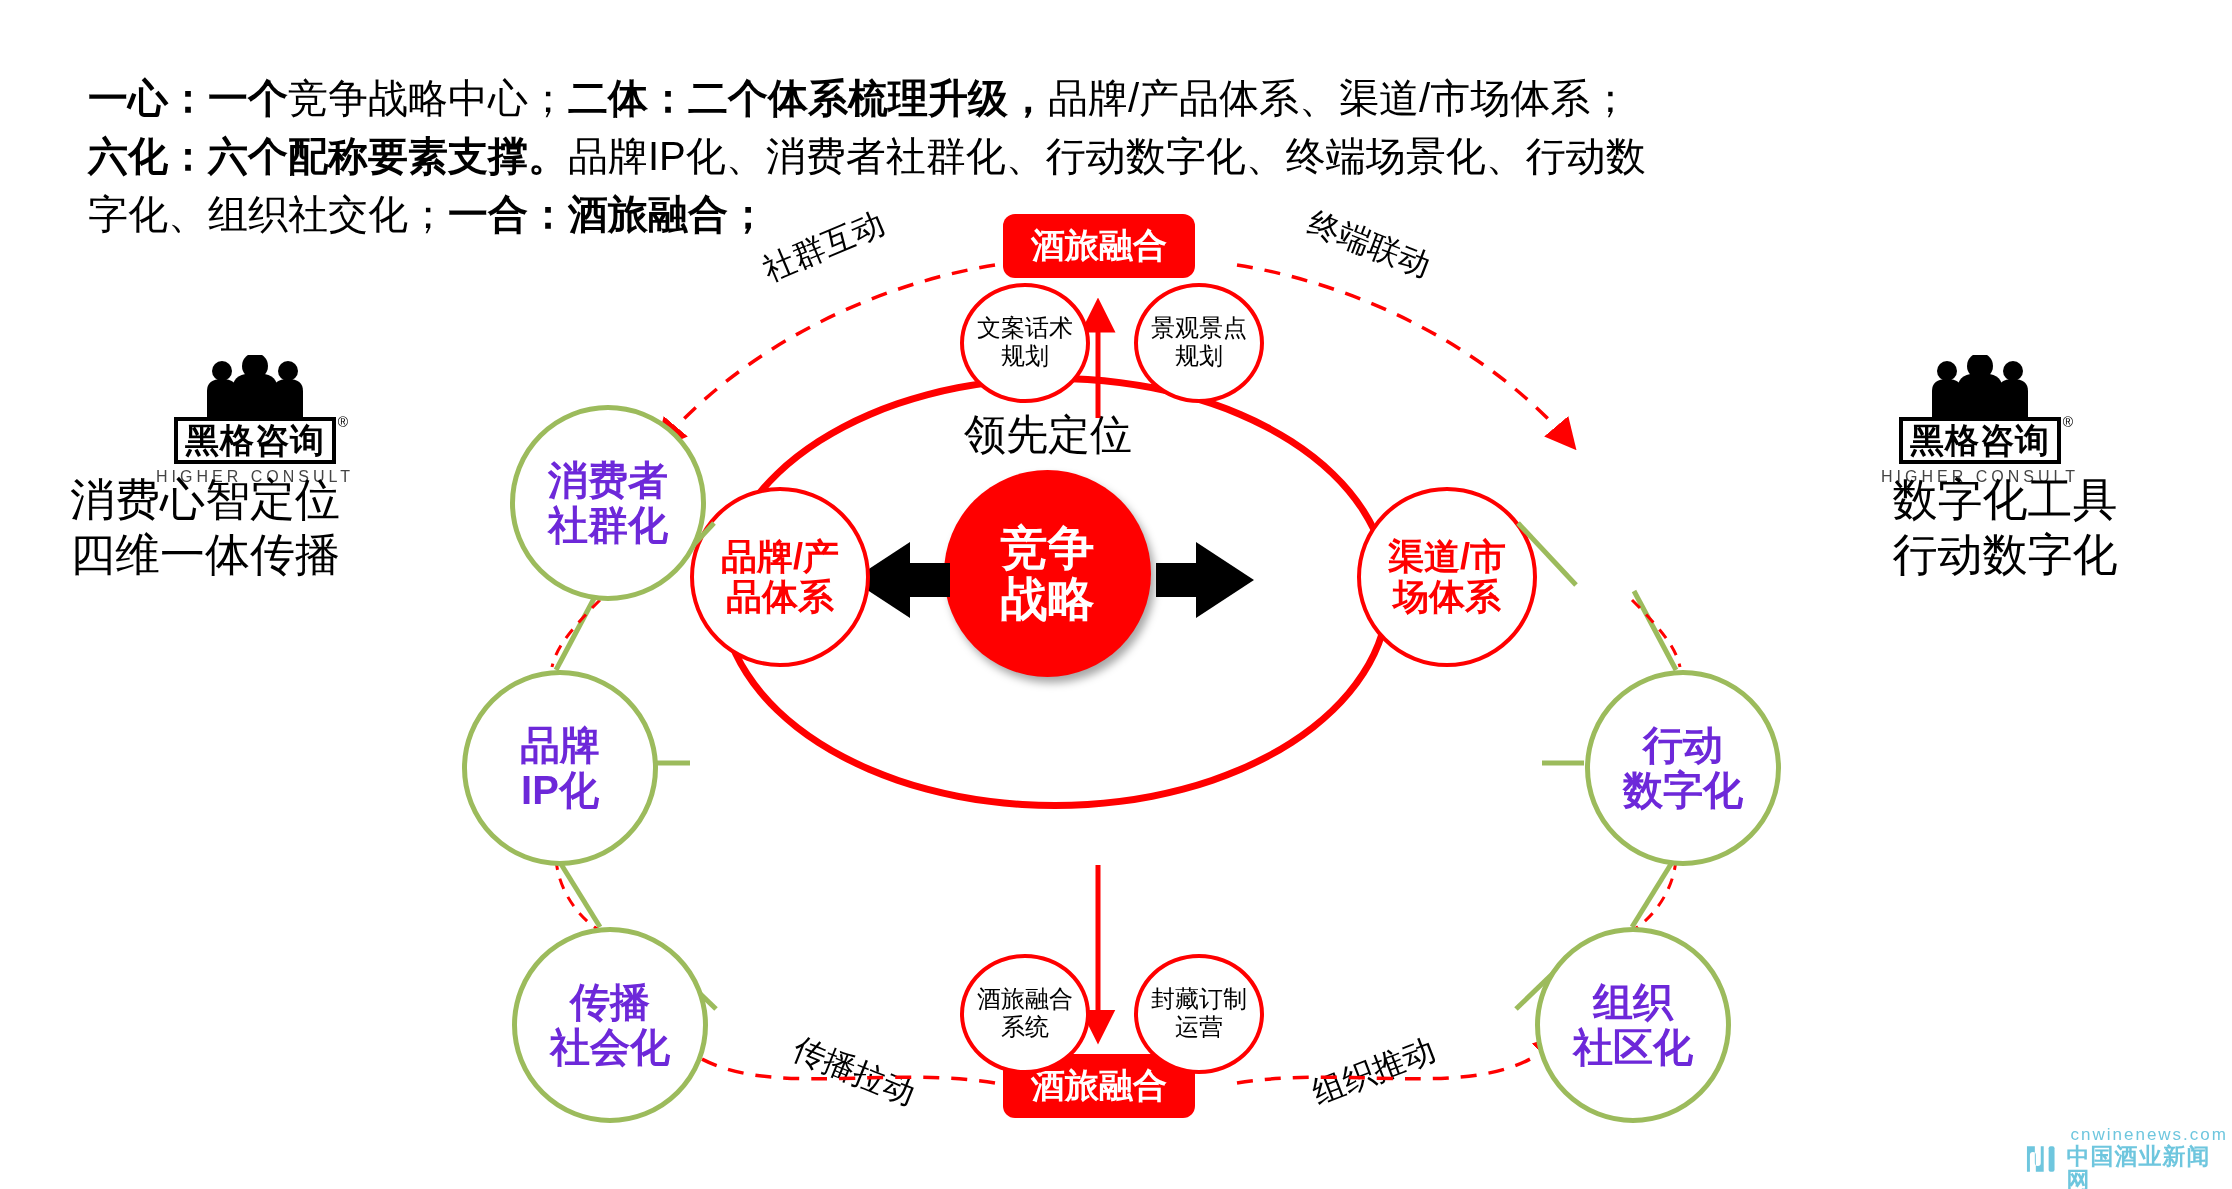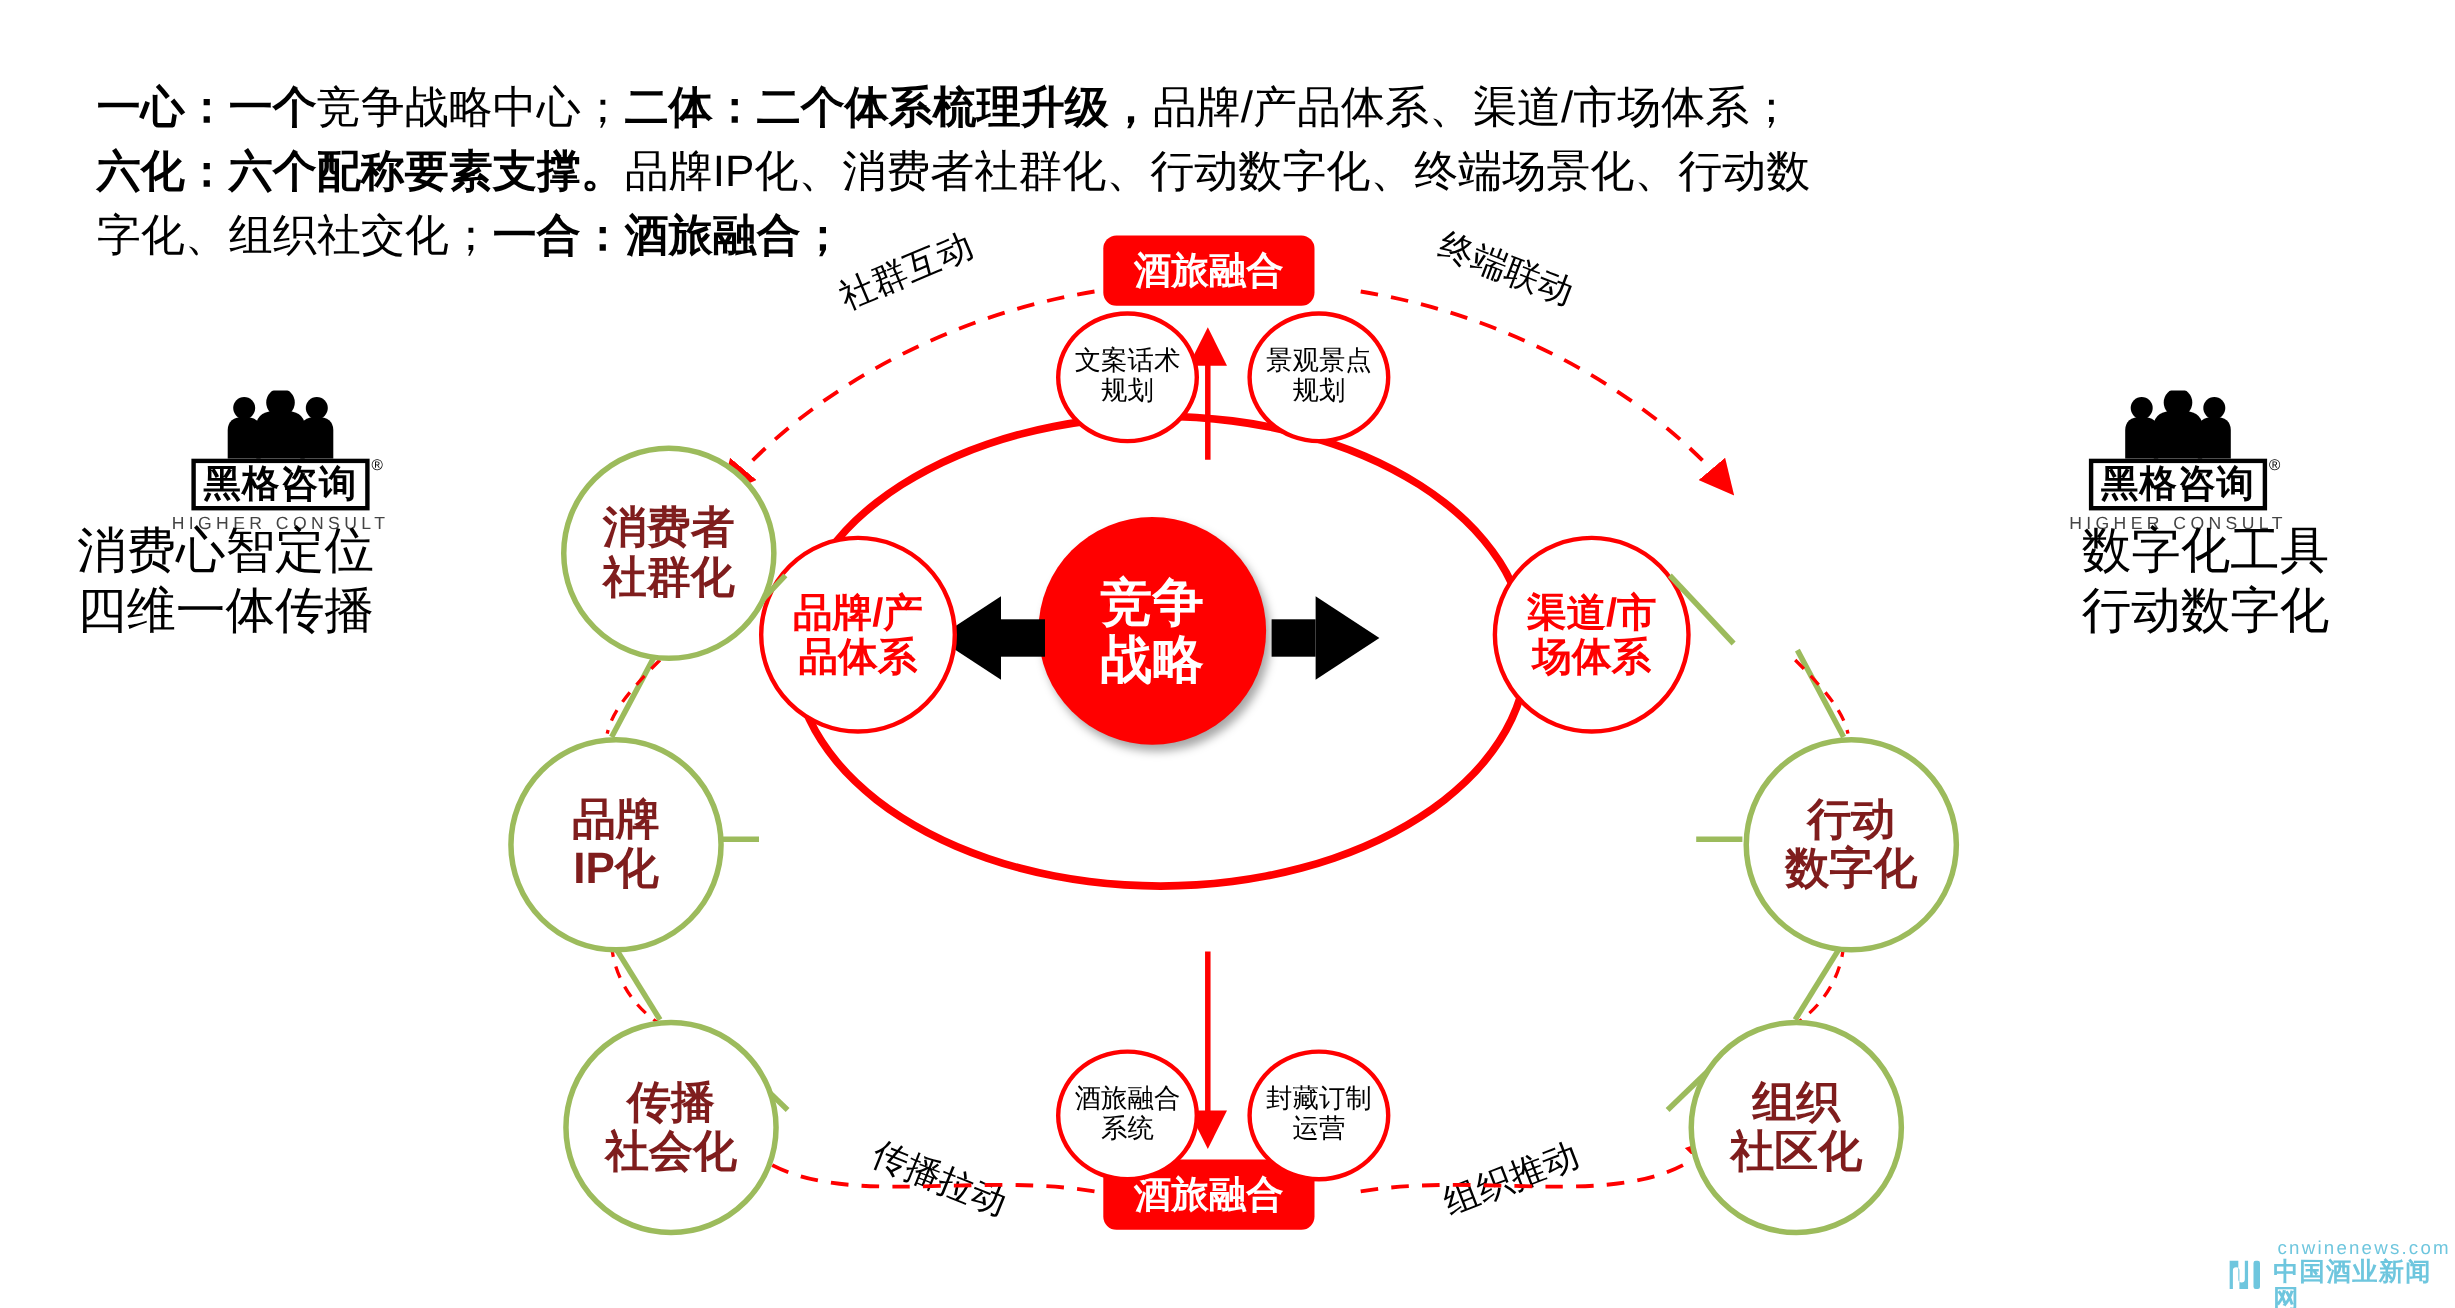--- a/index.html
+++ b/index.html
@@ -60,21 +60,21 @@
   
   .sys-circle{position:absolute;width:172px;height:172px;border-radius:50%;
               border:4px solid #ff0000;background:#fff;color:#ff0000;font-weight:bold;
               font-size:36px;line-height:1.1;display:flex;align-items:center;
               justify-content:center;text-align:center;}
   #sys-left{left:690px;top:232px;}
   #sys-right{left:1357px;top:232px;}
 
   
   .sat{position:absolute;width:186px;height:186px;border-radius:50%;
-       border:5px solid #9cbb5c;background:#fff;color:#7f1d1d;font-weight:bold;
+       border:5px solid #9cbb5c;background:#fff;color:#6d28d9;font-weight:bold;
        font-size:40px;line-height:1.12;display:flex;align-items:center;
        justify-content:center;text-align:center;z-index:3;}
   #sat-0{left:510px;top:150px;}
   #sat-1{left:462px;top:415px;}
   #sat-2{left:512px;top:672px;}
   #sat-3{left:1533px;top:150px;}
   #sat-4{left:1585px;top:415px;}
   #sat-5{left:1535px;top:672px;}
 
   
@@ -199,20 +199,21 @@
     </svg>
     <div class="logo-cn">
       <span>黑格咨询</span>
       <span class="logo-reg">®</span>
     </div>
     <div class="logo-en">HIGHER CONSULT</div>
   </div>
   <div class="side-cap" id="cap-right">数字化工具<br>行动数字化</div>
 
   <div id="big-ellipse"></div>
+  <div class="ellipse-label" id="lbl-top">领先定位</div>
 
   <div id="center-circle">竞争<br>战略</div>
 
   <div class="blk-arrow" id="arrow-left"></div>
   <div class="blk-arrow" id="arrow-right"></div>
 
   <div class="sys-circle" id="sys-left">品牌/产<br>品体系</div>
   <div class="sys-circle" id="sys-right">渠道/市<br>场体系</div>
 
   <div class="sat" id="sat-0">消费者<br>社群化</div>

